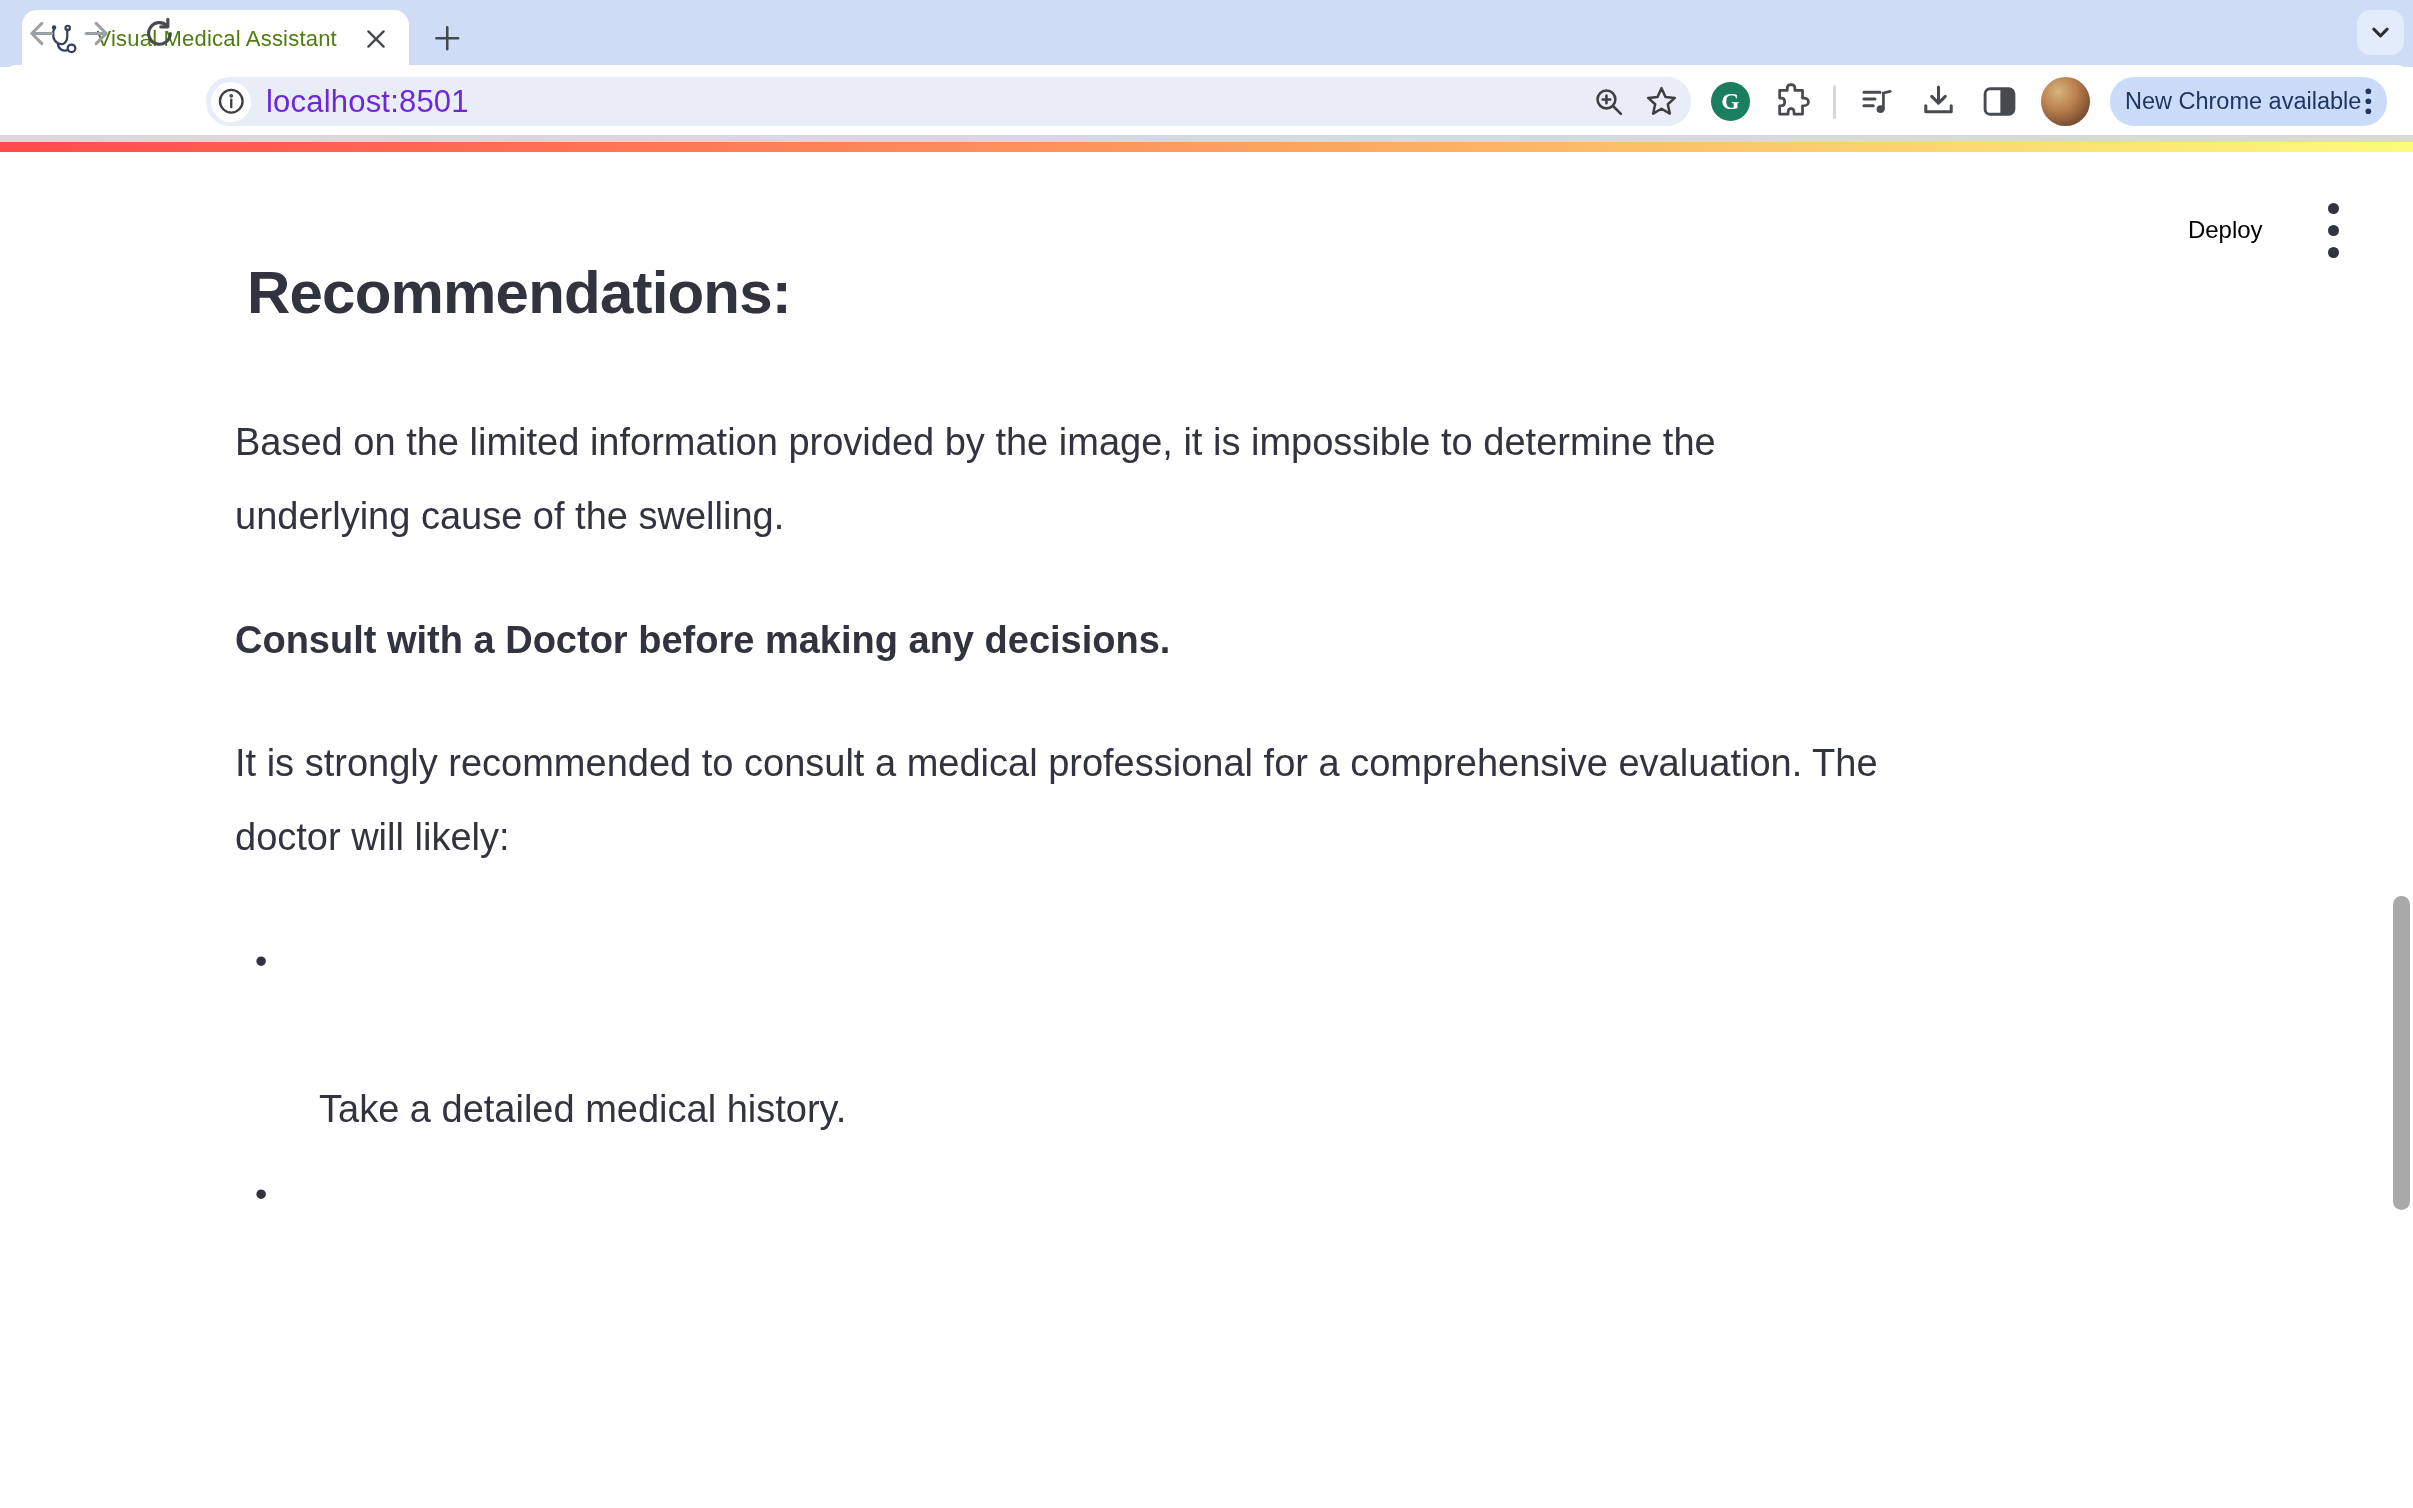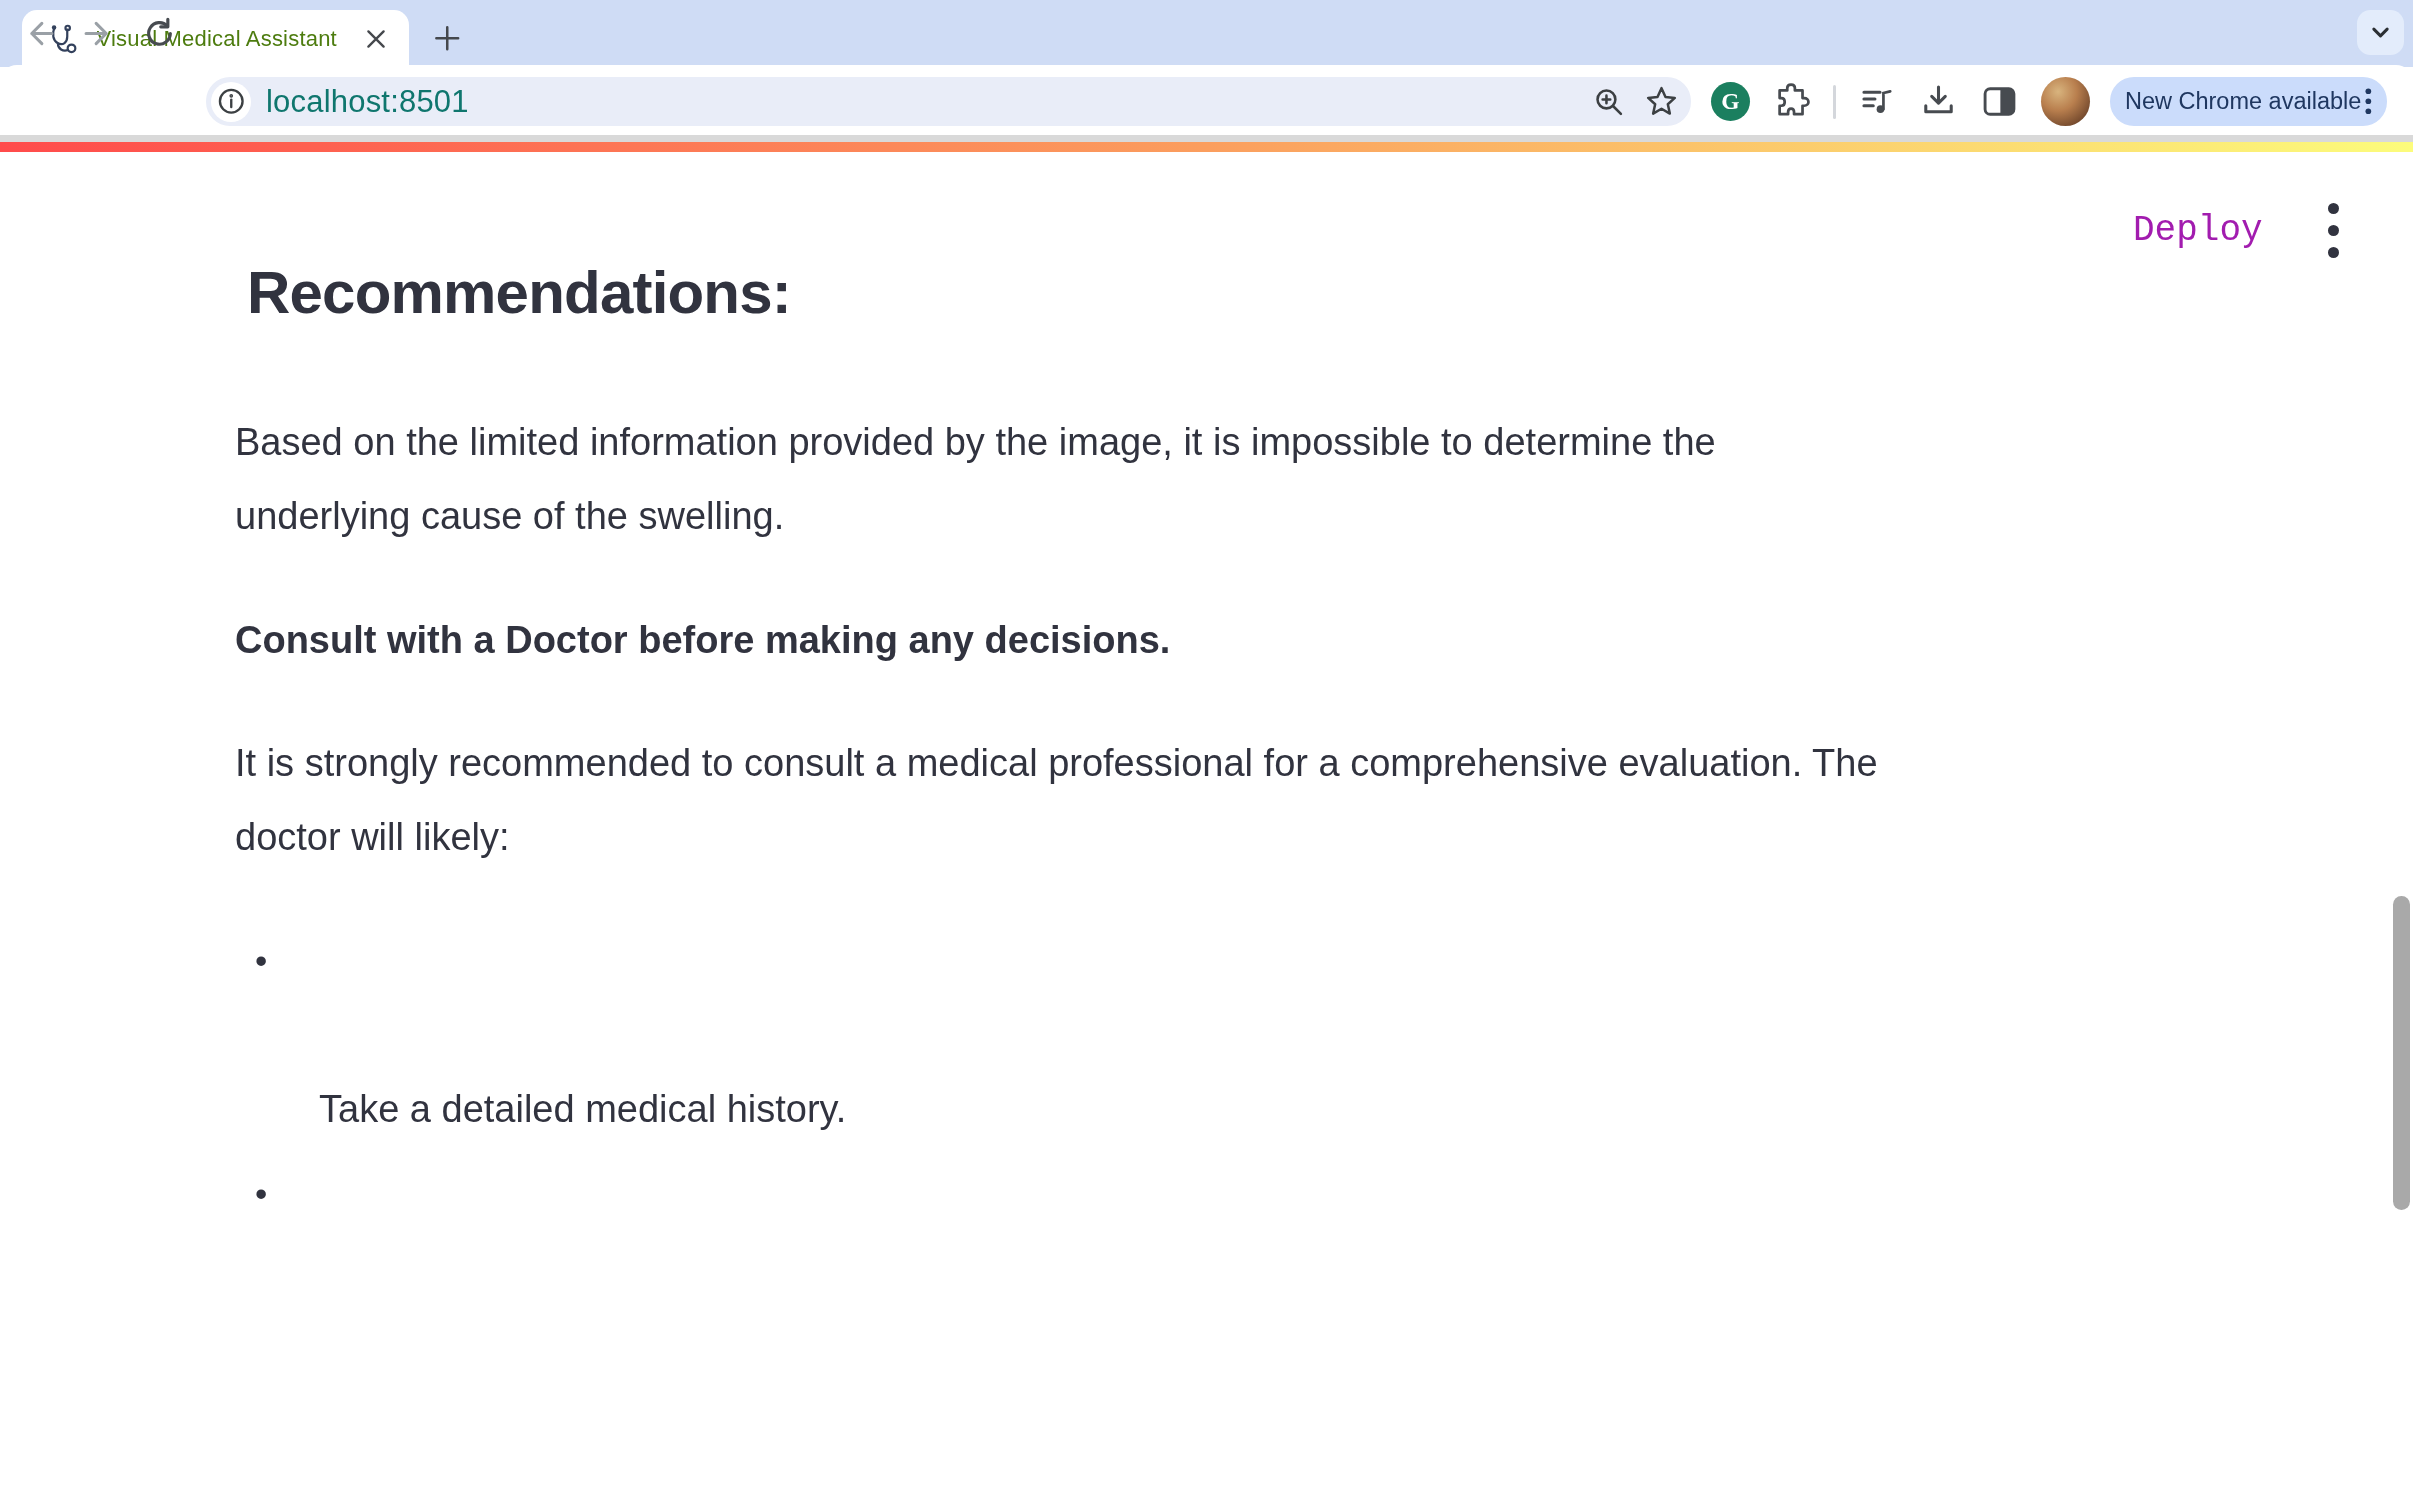--- a/index.html
+++ b/index.html
@@ -25,21 +25,21 @@
     border-radius: 17px 17px 0 0; margin-top: -1.7px; }
   .toolbar > * { position: absolute; }
   .nav-back    { left: 18.4px;  top: 84px; }
   .nav-forward { left: 79px;  top: 84px; }
   .nav-reload  { left: 139px; top: 84px; }
   .toolbar .round { width: 40px; height: 40px; border-radius: 50%; top: -52px; }
   .urlbar { left: 206px; top: 11.7px; width: 1485px; height: 49px; background: #e9edf8;
     border-radius: 24px; display: flex; align-items: center; padding: 0 11.7px 0 5px; }
   .site-info { width: 40px; height: 40px; background: #fff; border-radius: 50%;
     display: flex; align-items: center; justify-content: center; }
-  .url-text { font-size: 31px; color: #0f766e; margin-left: 15px; flex: 1;
+  .url-text { font-size: 31px; color: #6d28d9; margin-left: 15px; flex: 1;
     letter-spacing: 0.2px; }
   .url-actions { display: flex; align-items: center; gap: 18.4px; }
   .ext-area { left: 1711px; top: 11.7px; height: 49px; display: flex; align-items: center;
     gap: 22px; }
   .grammarly-badge { width: 39px; height: 39px; border-radius: 50%; background: #1b7f5f;
     color: #fff; font-weight: 700; font-size: 23.5px; display: flex; align-items: center;
     justify-content: center; font-family: "Liberation Serif", serif; }
   .vsep { width: 2.5px; height: 34px; background: #d4d7dc; border-radius: 1.7px; }
   .avatar { width: 49px; height: 49px; border-radius: 50%;
     background: radial-gradient(circle at 35% 30%, #d8b47e 0%, #b97f4e 40%, #7a4e30 75%, #54361f 100%); }
@@ -50,22 +50,22 @@
 
   .chrome-border { width: 2413px; height: 6.7px; background: #d9d9d9; }
   .decoration { width: 2413px; height: 10px;
     background: linear-gradient(90deg, #ff4b4b 0%, #fb9e5e 50%, #fcfc7c 100%); }
 
   
   .app { position: relative; width: 2413px; height: 1354px; background: #fff;
     color: #31333f; }
   .app-header { position: absolute; top: 44px; right: 67px; display: flex;
     align-items: center; gap: 59px; }
-  .deploy-btn { font-size: 36px; color: #a21caf; background: none; border: none;
-    cursor: pointer; font-family: Liberation Mono, monospace; }
+  .deploy-btn { font-size: 24px; color: #000000; background: none; border: none;
+    cursor: pointer; font-family: Liberation Sans, sans-serif; }
   .kebab { display: flex; flex-direction: column; gap: 11px; padding: 6.7px; cursor: pointer;
     background: none; border: none; }
   .kebab i { width: 11px; height: 11px; border-radius: 50%; background: #31333f; }
 
   .content { position: absolute; left: 235px; top: 0; width: 1944px; }
   .content p { font-size: 38px; line-height: 74px; white-space: pre-line; }
   .p-reaction { margin-top: 132px; }
   .content h1 { margin-top: 94px; font-size: 60px; line-height: 94px; font-weight: 700;
     letter-spacing: -0.8px; margin-left: 12px; }
   .p-body1 { margin-top: 65px; }

